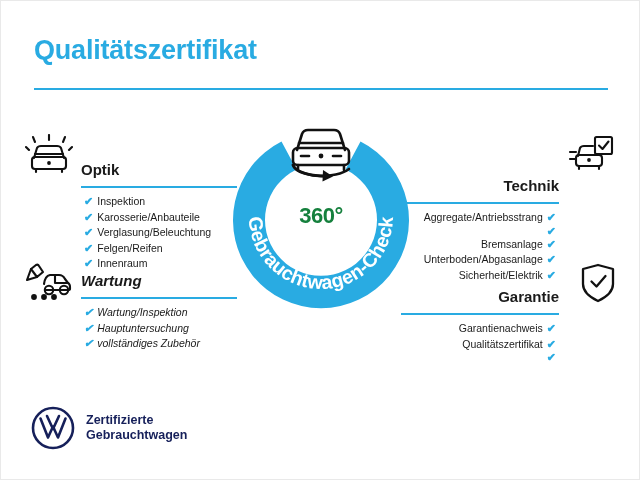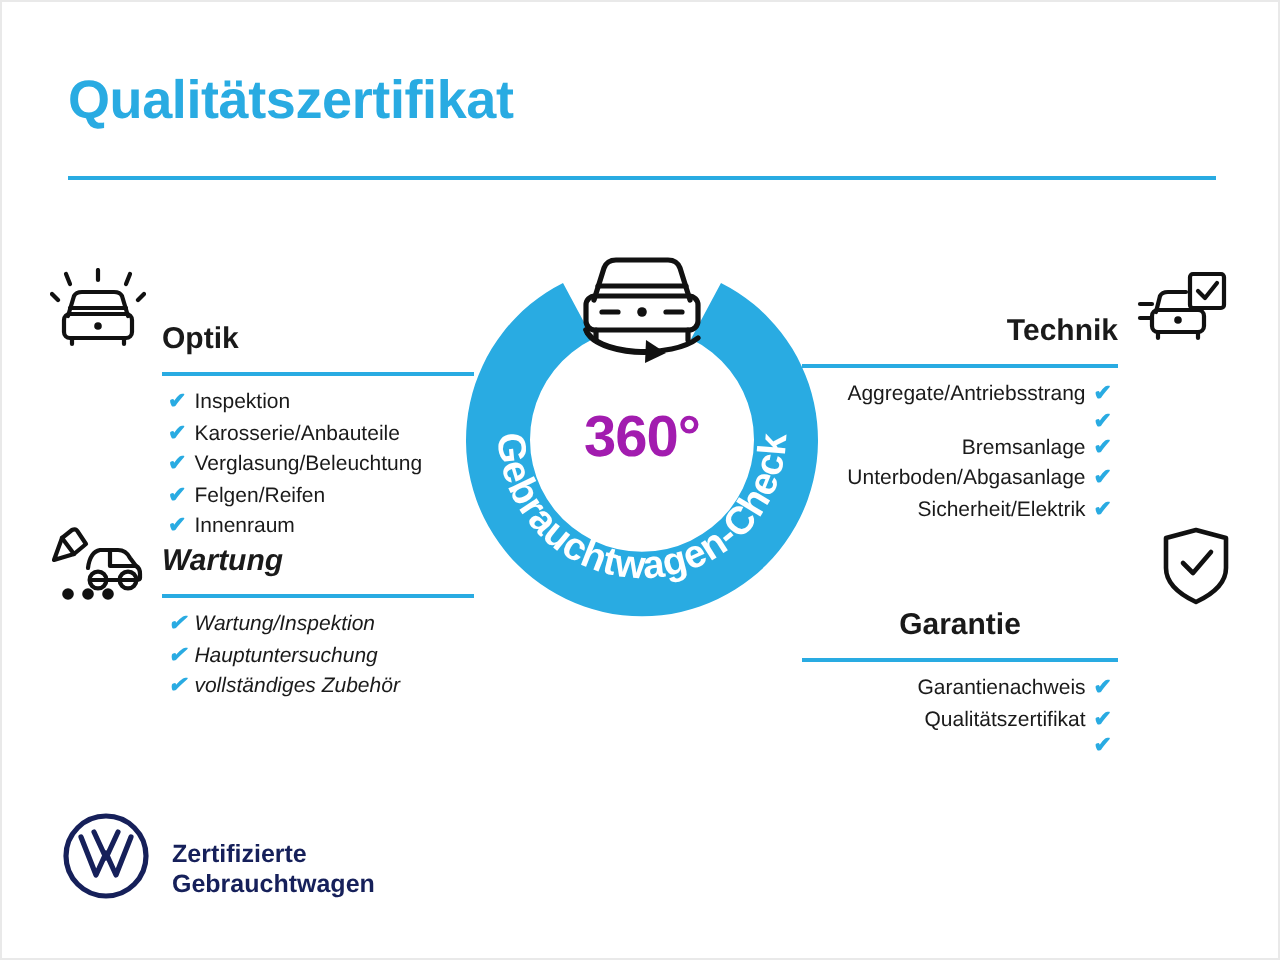--- a/index.html
+++ b/index.html
@@ -90,22 +90,22 @@
   .sec-left .items { margin-top: 4px; padding-left: 3px; }
 
   
   .sec-right { left: 400px; width: 158px; text-align: right; }
   .sec-right .section-rule { left: 0; width: 158px; }
   .sec-right .item { justify-content: flex-end; }
   .sec-right .items { margin-top: 4px; padding-right: 3px; }
 
   #sec-optik   { top: 141px; }
   #sec-wartung { top: 252px; font-style: italic; }
-  #sec-technik { top: 137px; }
-  #sec-garantie{ top: 284px; text-align: center; }
+  #sec-technik { top: 157px; }
+  #sec-garantie{ top: 268px; }
 
   
   .corner-icon {
     position: absolute;
     width: 48px;
     height: 42px;
   }
   #icon-optik    { left: 24px;  top: 133px; }
   #icon-wartung  { left: 24px;  top: 261px; }
   #icon-technik  { left: 566px; top: 133px; }
@@ -118,33 +118,33 @@
     top: 118px;
     width: 196px;
     height: 196px;
   }
   #badge-360 {
     position: absolute;
     left: 0;
     top: 84px;
     width: 196px;
     text-align: center;
-    font-size: 29px;
-    font-weight: bold;
-    color: #a21caf;
+    font-size: 22px;
+    font-weight: bold;
+    color: #15803d;
     letter-spacing: -0.5px;
   }
 
   
   #vw-logo-wrap {
     position: absolute;
     left: 30px;
     top: 405px;
     display: flex;
-    align-items: flex-end;
+    align-items: center;
     gap: 11px;
   }
   #vw-text {
     font-size: 12.5px;
     font-weight: bold;
     color: #16205a;
     line-height: 15px;
     white-space: pre-line;
   }
 </style>

